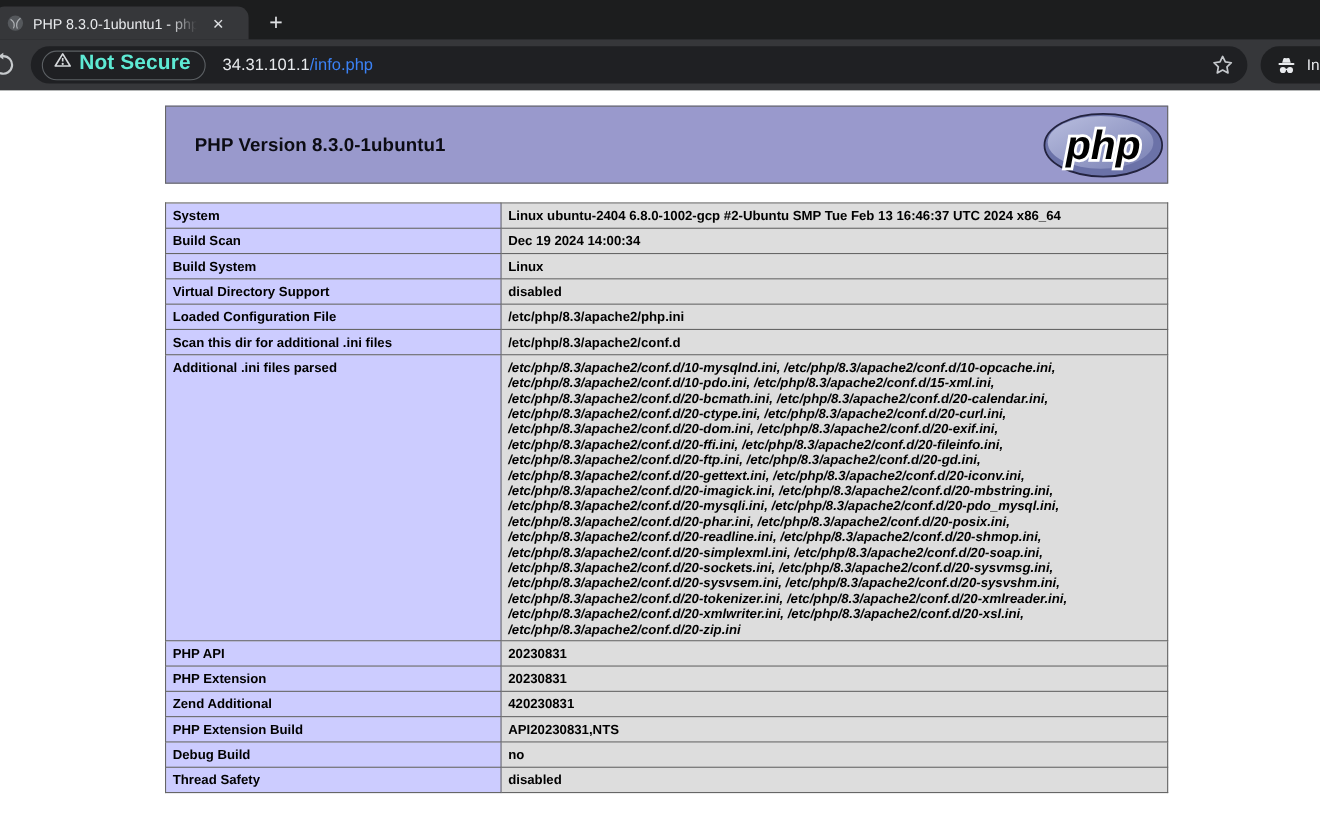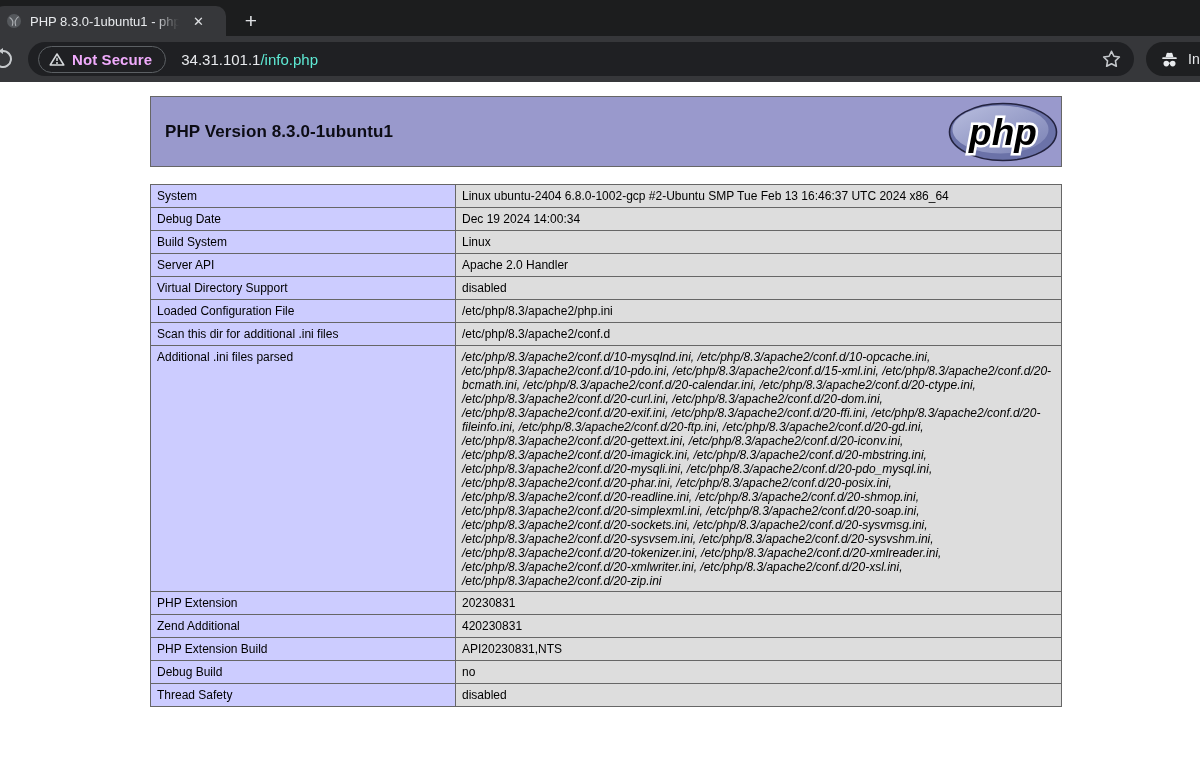--- a/index.html
+++ b/index.html
@@ -30,56 +30,56 @@
     align-items: center; justify-content: center; border-radius: 50%; }
 
   .toolbar { position: relative; height: 46px; background: #36373a; display: flex; align-items: center; }
   .reload-btn { position: absolute; left: -9px; top: 11px; width: 24px; height: 24px; }
   .omnibox {
     position: absolute; left: 28px; top: 6px; width: 1106px; height: 34px;
     background: #1f2023; border-radius: 17px;
     display: flex; align-items: center; padding: 0 12px 0 10px;
   }
   .security-chip {
-    display: flex; align-items: center; gap: 7px;
+    display: flex; gap: 7px;
     border: 1.5px solid #5c6064; border-radius: 14px; height: 27px; padding: 0 13px 0 10px;
-    color: #f0abfc; font-size: 15px; font-weight: 600; letter-spacing: .1px;
+    color: #5eead4; font-size: 19px; font-weight: 600; letter-spacing: .1px;
   }
   .url { margin-left: 15px; font-size: 15px; color: #e8eaed; white-space: nowrap; }
-  .url .path { color: #5eead4; }
+  .url .path { color: #3b82f6; }
   .omni-spacer { flex: 1; }
   .star-btn { display: flex; align-items: center; }
   .incognito-badge {
     position: absolute; left: 1146px; top: 6px; width: 122px; height: 34px;
     background: #1e1f21; border-radius: 17px;
     display: flex; align-items: center; gap: 9px; padding: 0 14px;
     color: #e8eaed; font-size: 14px;
   }
 
   
   .page { width: 1200px; height: 682px; background: #fff; overflow: hidden; }
   .content { width: 912px; margin-left: 150px; padding-top: 14px; color: #000; }
 
   .php-header {
     background: var(--header-bg, #9999cc);
     border: 1px solid #666;
     height: 71px; margin-bottom: 17px;
     display: flex; align-items: center; justify-content: space-between;
-    padding: 0 2px 0 14px;
+    padding: 0 2px 0 26px;
   }
   .php-header h1 { font-size: 17px; font-weight: bold; color: #0c0c14; letter-spacing: .1px; }
   .php-logo { margin-right: 1px; }
 
   table.info { width: 912px; border-collapse: collapse; border: 1px solid #666; }
   table.info td {
     border: 1px solid #666; font-size: 12px; line-height: 14px;
     padding: 4px 6px; vertical-align: baseline; word-break: break-word;
   }
-  td.e { background: var(--label-bg, #ccccff); font-weight: normal; width: 305px; }
-  td.v { background: var(--value-bg, #dddddd); }
+  td.e { background: var(--label-bg, #ccccff); font-weight: bold; width: 305px; }
+  td.v { background: var(--value-bg, #dddddd); font-weight: bold; }
   td.v.italic { font-style: italic; padding: 3px 6px; }
 
   svg { display: block; }
 </style>
 </head>
 <body>
 
 <div class="chrome">
   <div class="tabstrip">
     <div class="tab">
@@ -158,48 +158,48 @@
       </span>
     </div>
 
     <table class="info">
       <tbody>
           <tr>
             <td class="e">System</td>
             <td class="v">Linux ubuntu-2404 6.8.0-1002-gcp #2-Ubuntu SMP Tue Feb 13 16:46:37 UTC 2024 x86_64</td>
           </tr>
           <tr>
-            <td class="e">Debug Date</td>
+            <td class="e">Build Scan</td>
             <td class="v">Dec 19 2024 14:00:34</td>
           </tr>
           <tr>
             <td class="e">Build System</td>
             <td class="v">Linux</td>
           </tr>
           <tr>
-            <td class="e">Server API</td>
-            <td class="v">Apache 2.0 Handler</td>
-          </tr>
-          <tr>
             <td class="e">Virtual Directory Support</td>
             <td class="v">disabled</td>
           </tr>
           <tr>
             <td class="e">Loaded Configuration File</td>
             <td class="v">/etc/php/8.3/apache2/php.ini</td>
           </tr>
           <tr>
             <td class="e">Scan this dir for additional .ini files</td>
             <td class="v">/etc/php/8.3/apache2/conf.d</td>
           </tr>
           <tr>
             <td class="e">Additional .ini files parsed</td>
             <td class="v italic">/etc/php/8.3/apache2/conf.d/10-mysqlnd.ini, /etc/php/8.3/apache2/conf.d/10-opcache.ini, /etc/php/8.3/apache2/conf.d/10-pdo.ini, /etc/php/8.3/apache2/conf.d/15-xml.ini, /etc/php/8.3/apache2/conf.d/20-bcmath.ini, /etc/php/8.3/apache2/conf.d/20-calendar.ini, /etc/php/8.3/apache2/conf.d/20-ctype.ini, /etc/php/8.3/apache2/conf.d/20-curl.ini, /etc/php/8.3/apache2/conf.d/20-dom.ini, /etc/php/8.3/apache2/conf.d/20-exif.ini, /etc/php/8.3/apache2/conf.d/20-ffi.ini, /etc/php/8.3/apache2/conf.d/20-fileinfo.ini, /etc/php/8.3/apache2/conf.d/20-ftp.ini, /etc/php/8.3/apache2/conf.d/20-gd.ini, /etc/php/8.3/apache2/conf.d/20-gettext.ini, /etc/php/8.3/apache2/conf.d/20-iconv.ini, /etc/php/8.3/apache2/conf.d/20-imagick.ini, /etc/php/8.3/apache2/conf.d/20-mbstring.ini, /etc/php/8.3/apache2/conf.d/20-mysqli.ini, /etc/php/8.3/apache2/conf.d/20-pdo_mysql.ini, /etc/php/8.3/apache2/conf.d/20-phar.ini, /etc/php/8.3/apache2/conf.d/20-posix.ini, /etc/php/8.3/apache2/conf.d/20-readline.ini, /etc/php/8.3/apache2/conf.d/20-shmop.ini, /etc/php/8.3/apache2/conf.d/20-simplexml.ini, /etc/php/8.3/apache2/conf.d/20-soap.ini, /etc/php/8.3/apache2/conf.d/20-sockets.ini, /etc/php/8.3/apache2/conf.d/20-sysvmsg.ini, /etc/php/8.3/apache2/conf.d/20-sysvsem.ini, /etc/php/8.3/apache2/conf.d/20-sysvshm.ini, /etc/php/8.3/apache2/conf.d/20-tokenizer.ini, /etc/php/8.3/apache2/conf.d/20-xmlreader.ini, /etc/php/8.3/apache2/conf.d/20-xmlwriter.ini, /etc/php/8.3/apache2/conf.d/20-xsl.ini, /etc/php/8.3/apache2/conf.d/20-zip.ini</td>
           </tr>
           <tr>
+            <td class="e">PHP API</td>
+            <td class="v">20230831</td>
+          </tr>
+          <tr>
             <td class="e">PHP Extension</td>
             <td class="v">20230831</td>
           </tr>
           <tr>
             <td class="e">Zend Additional</td>
             <td class="v">420230831</td>
           </tr>
           <tr>
             <td class="e">PHP Extension Build</td>
             <td class="v">API20230831,NTS</td>

